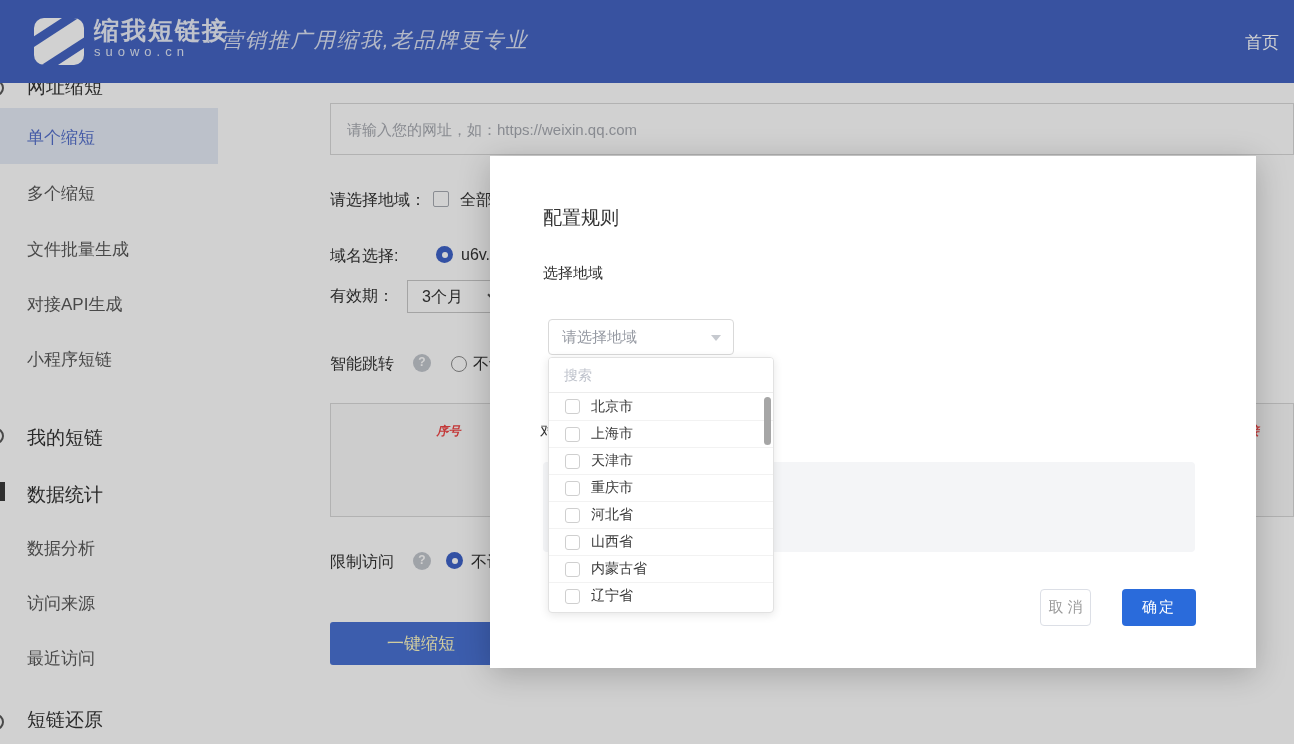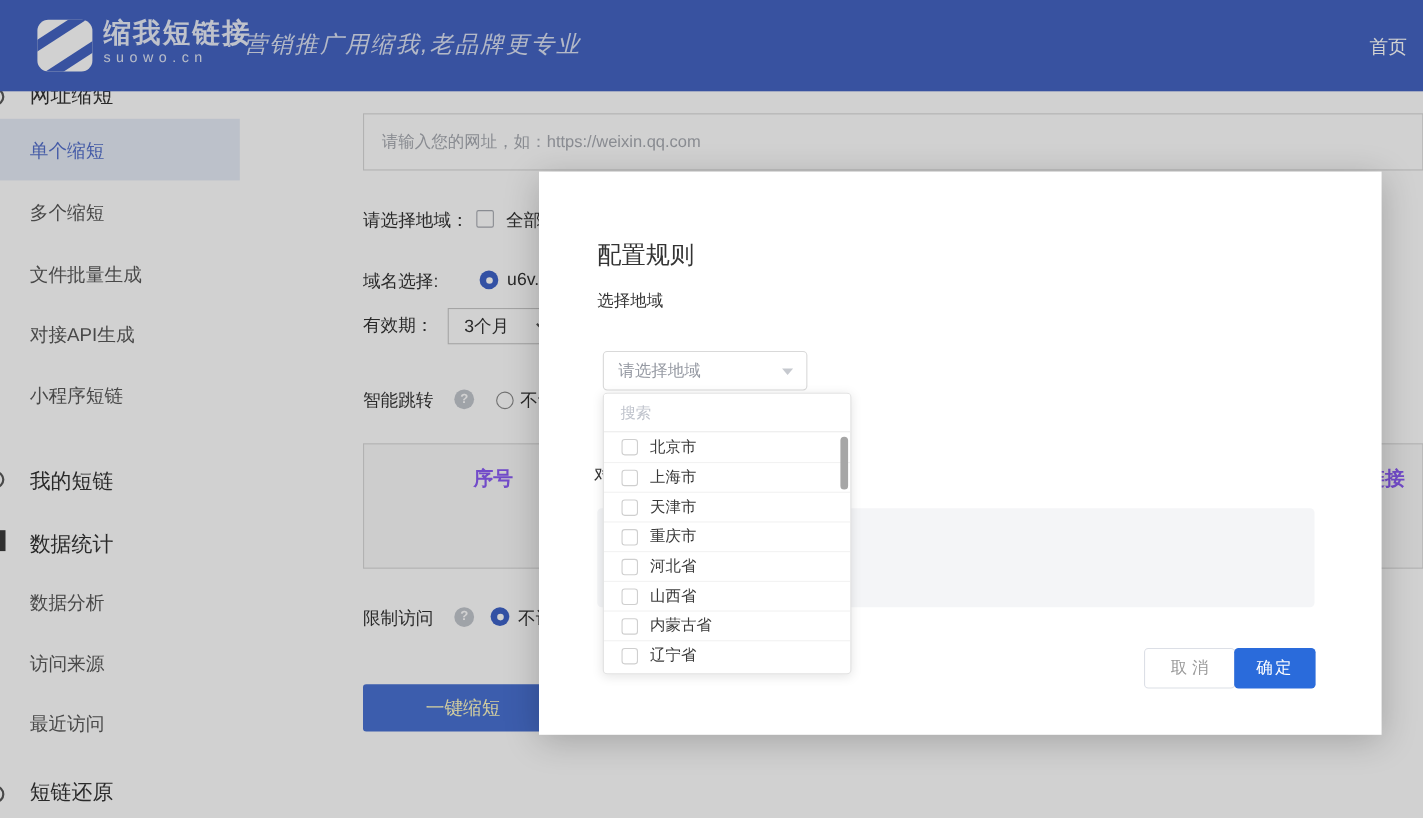--- a/index.html
+++ b/index.html
@@ -36,42 +36,42 @@
   .cbx { position:absolute; width:16px; height:16px; border:1px solid #a8abb2; border-radius:2px; background:#fff; cursor:pointer; }
   .radio-on { position:absolute; width:17px; height:17px; border-radius:50%; background:#3f63c8; cursor:pointer; }
   .radio-on::after { content:''; position:absolute; left:5.5px; top:5.5px; width:6px; height:6px; border-radius:50%; background:#fff; }
   .radio-off { position:absolute; width:16px; height:16px; border-radius:50%; border:1px solid #8c8c8c; background:#fff; cursor:pointer; }
   .help-ic { position:absolute; width:18px; height:18px; border-radius:50%; background:#c3c7ce; cursor:pointer; }
   .help-ic::after { content:'?'; position:absolute; width:18px; text-align:center; top:1px; font-size:12px; font-weight:bold; color:#fff; }
   .mini-select { position:absolute; left:407px; top:280px; width:100px; height:33px; border:1px solid #c9c9c9; background:#fff; cursor:pointer; }
   .mini-select .txt { position:absolute; left:14px; top:6px; font-size:16px; color:#333; }
   .mini-select .chev { position:absolute; right:9px; top:10px; width:8px; height:8px; border-right:2px solid #555; border-bottom:2px solid #555; transform:rotate(45deg); }
   .res-table { position:absolute; left:330px; top:403px; width:964px; height:114px; border:1px solid #d9d9d9; background:#fafafa; }
-  .th { position:absolute; top:19px; font-size:18px; font-weight:bold; color:#8b5cf6; }
+  .th { position:absolute; top:19px; font-size:12px; font-weight:bold; color:#ef4444;font-style:italic; }
   .submit-btn { position:absolute; left:330px; top:622px; width:182px; height:43px; background:#4a72d4; border:none; border-radius:3px; color:#fef9c3; font-size:17px; cursor:pointer; font-family:inherit; }
   
   .overlay { position:absolute; inset:0; background:rgba(0,0,0,0.18); z-index:40; }
   
   .modal { position:absolute; left:490px; top:156px; width:766px; height:512px; background:#fff; z-index:50; box-shadow:0 6px 30px rgba(0,0,0,0.22); }
-  .modal-title { position:absolute; left:53px; top:61px; font-size:22px; color:#333; }
+  .modal-title { position:absolute; left:53px; top:49px; font-size:19px; color:#333; }
   .region-label { position:absolute; left:53px; top:108px; font-size:15px; color:#333; }
   .partial-txt { position:absolute; left:50px; top:266px; font-size:15px; color:#333; z-index:1; }
   .sel-box { position:absolute; left:58px; top:163px; width:186px; height:36px; border:1px solid #d9d9d9; border-radius:4px; background:#fff; cursor:pointer; z-index:4; }
   .sel-box .ph { position:absolute; left:13px; top:8px; font-size:15px; color:#969aa3; }
   .sel-box .tri { position:absolute; right:12px; top:15px; width:0; height:0; border-left:5px solid transparent; border-right:5px solid transparent; border-top:6px solid #c6c9cf; }
   .dd-panel { position:absolute; left:58px; top:201px; width:226px; height:256px; background:#fff; border:1px solid #e2e2e2; border-radius:4px; box-shadow:0 2px 10px rgba(0,0,0,0.10); z-index:5; overflow:hidden; }
   .dd-search { display:block; width:100%; height:35px; border:none; border-bottom:1px solid #ececec; padding:0 15px; font-size:14px; color:#333; outline:none; font-family:inherit; }
   .dd-search::placeholder { color:#bfc3cc; }
   .opt { position:relative; height:27px; display:flex; align-items:center; cursor:pointer; }
   .opt + .opt { border-top:1px solid #f2f2f2; }
   .opt-cb { width:15px; height:15px; border:1px solid #cfcfcf; border-radius:3px; margin:0 11px 0 16px; background:#fff; flex:0 0 auto; }
   .opt-t { font-size:14px; color:#3a3a3a; }
   .dd-thumb { position:absolute; right:2px; top:39px; width:7px; height:48px; background:#a6a6a6; border-radius:4px; cursor:pointer; }
   .gray-area { position:absolute; left:53px; top:306px; width:652px; height:90px; background:#f4f5f7; border-radius:4px; border:none; resize:none; outline:none; }
-  .btn-cancel { position:absolute; left:550px; top:433px; width:83px; height:37px; background:#fff; border:1px solid #dcdfe6; border-radius:4px; font-size:15px; color:#9a9a9a; cursor:pointer; font-family:inherit; }
+  .btn-cancel { position:absolute; left:550px; top:433px; width:51px; height:37px; background:#fff; border:1px solid #dcdfe6; border-radius:4px; font-size:15px; color:#9a9a9a; cursor:pointer; font-family:inherit; }
   .btn-ok { position:absolute; left:632px; top:433px; width:74px; height:37px; background:#2a6bdb; border:none; border-radius:4px; font-size:15px; color:#fff; letter-spacing:2px; cursor:pointer; font-family:inherit; }
 </style>
 </head>
 <body>
 
 <div class="side-active-bg"></div>
 
 <span class="side-ic ic-ring" style="left:-12px; top:80px;"></span>
 <span class="side-ic ic-ring" style="left:-12px; top:428px;"></span>
 <span class="side-ic ic-bar" style="left:0; top:482px;"></span>

